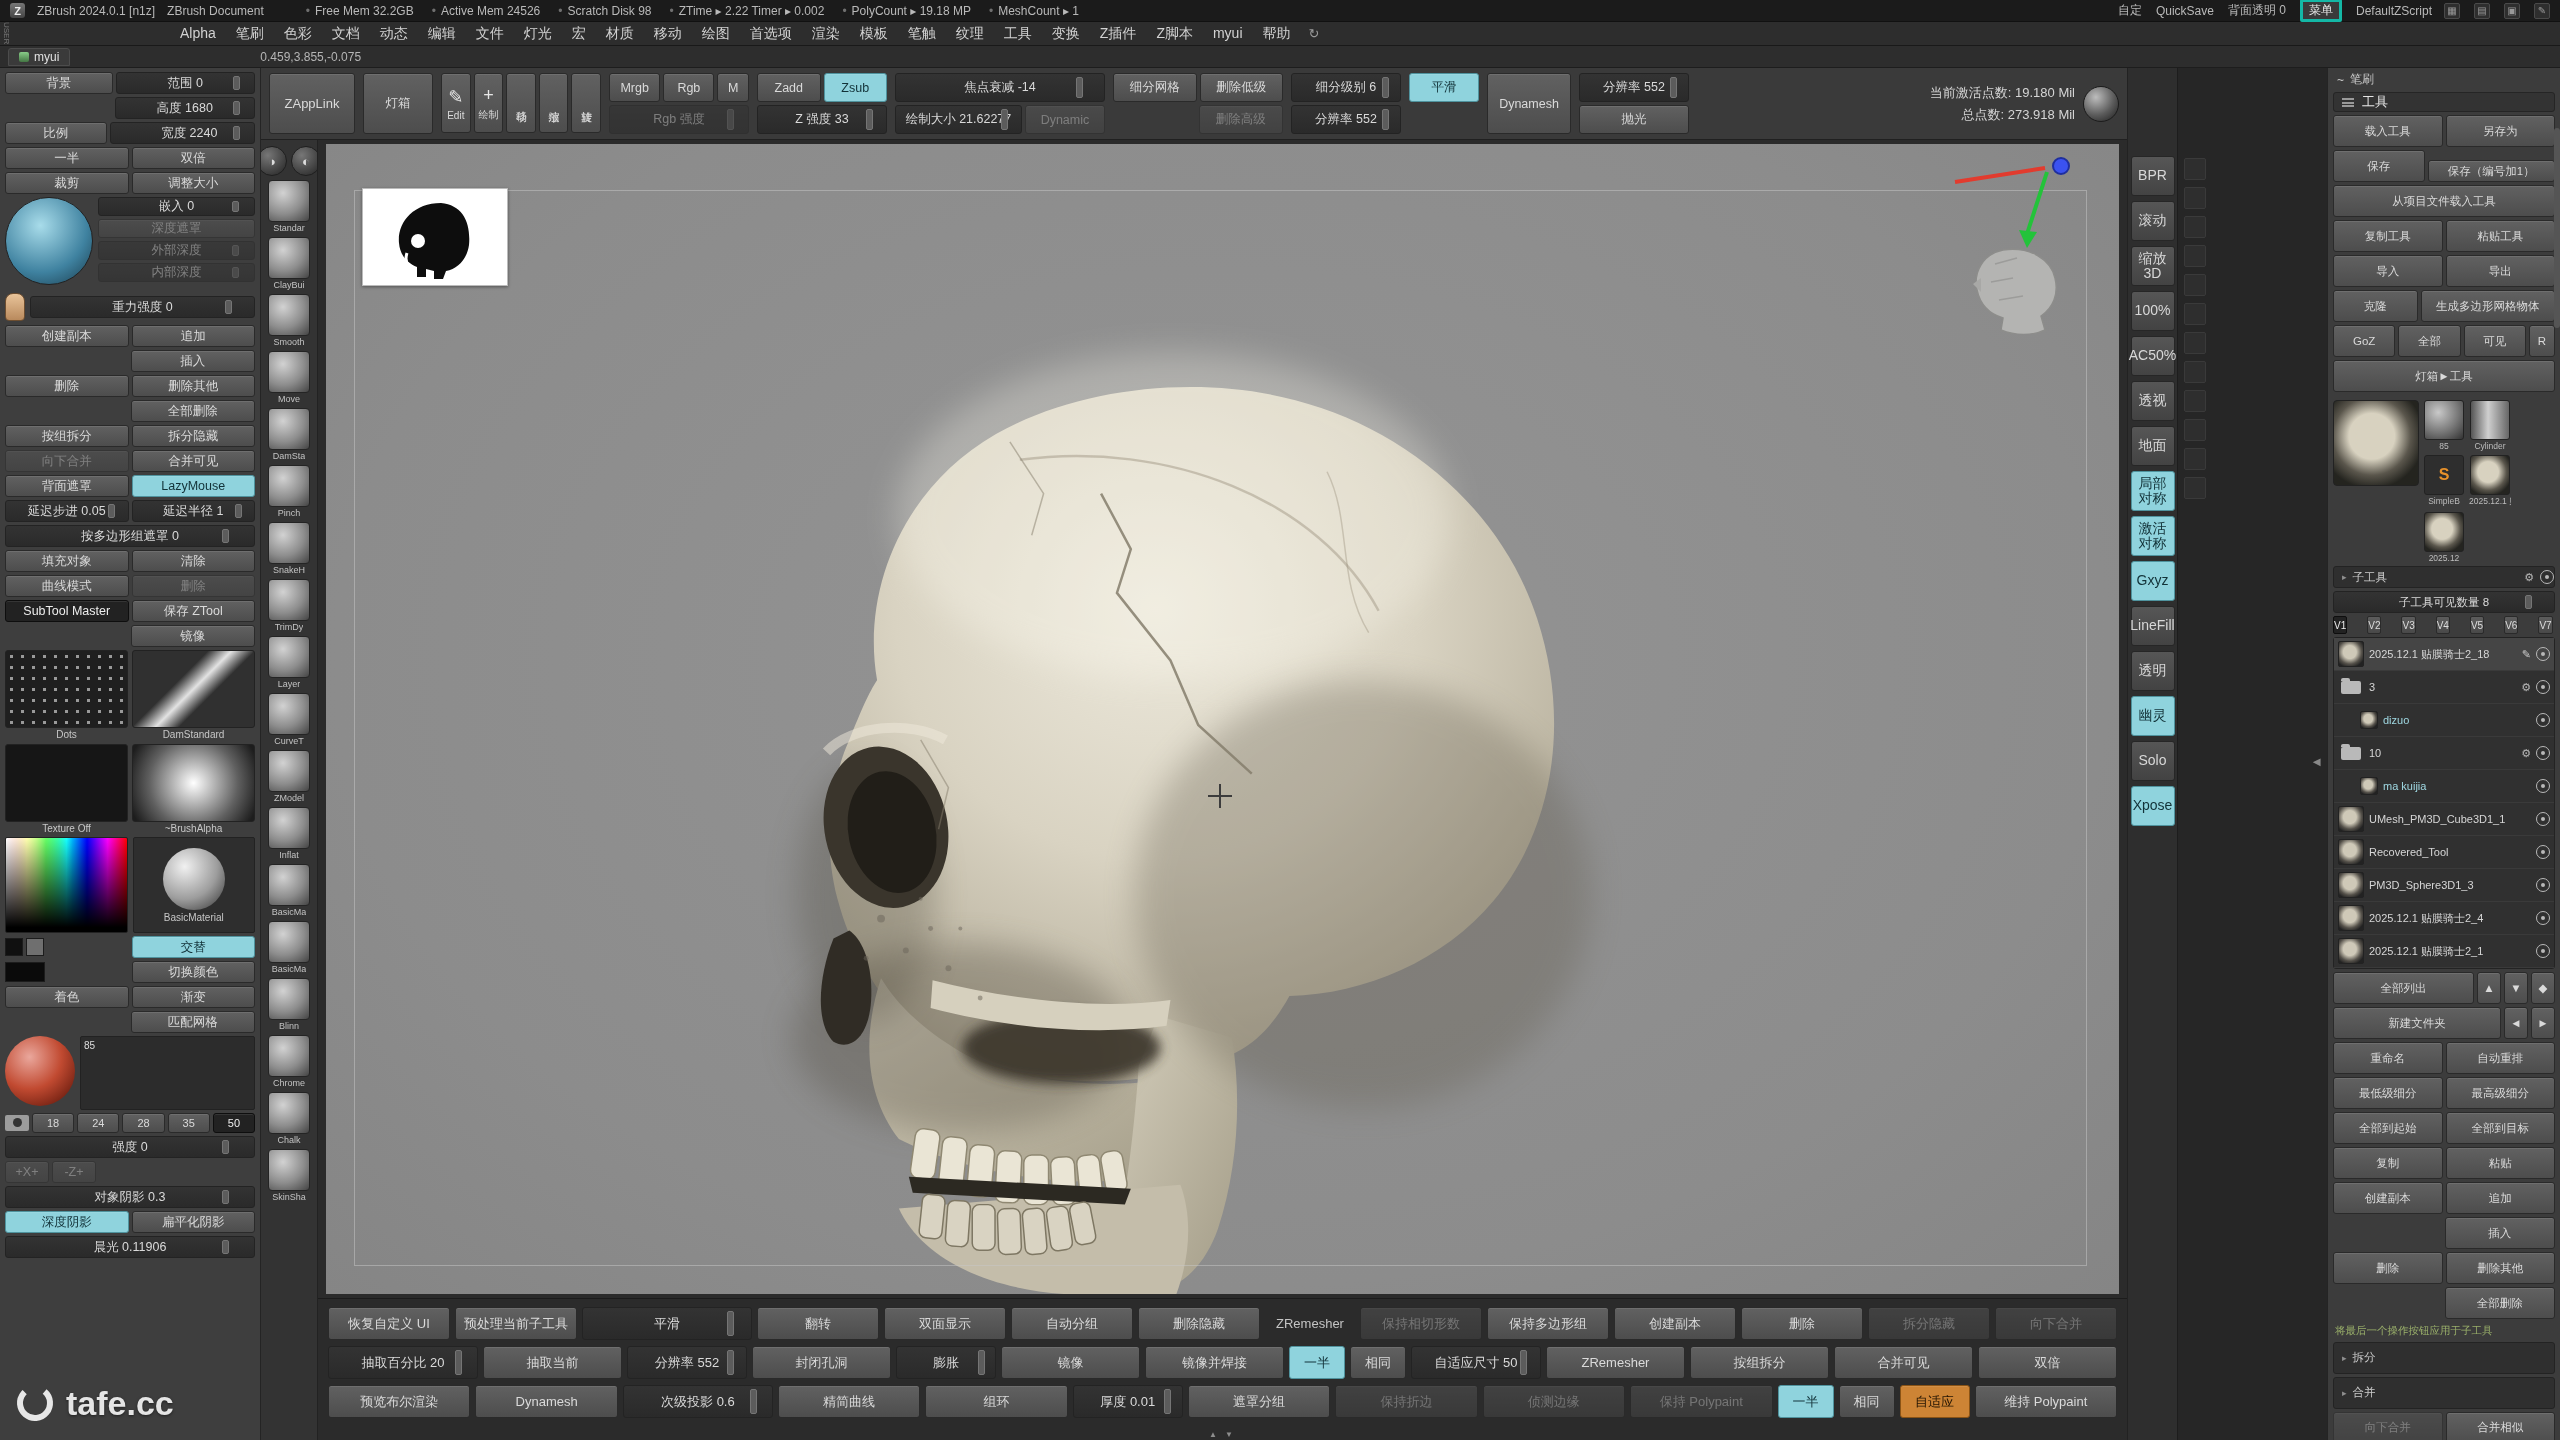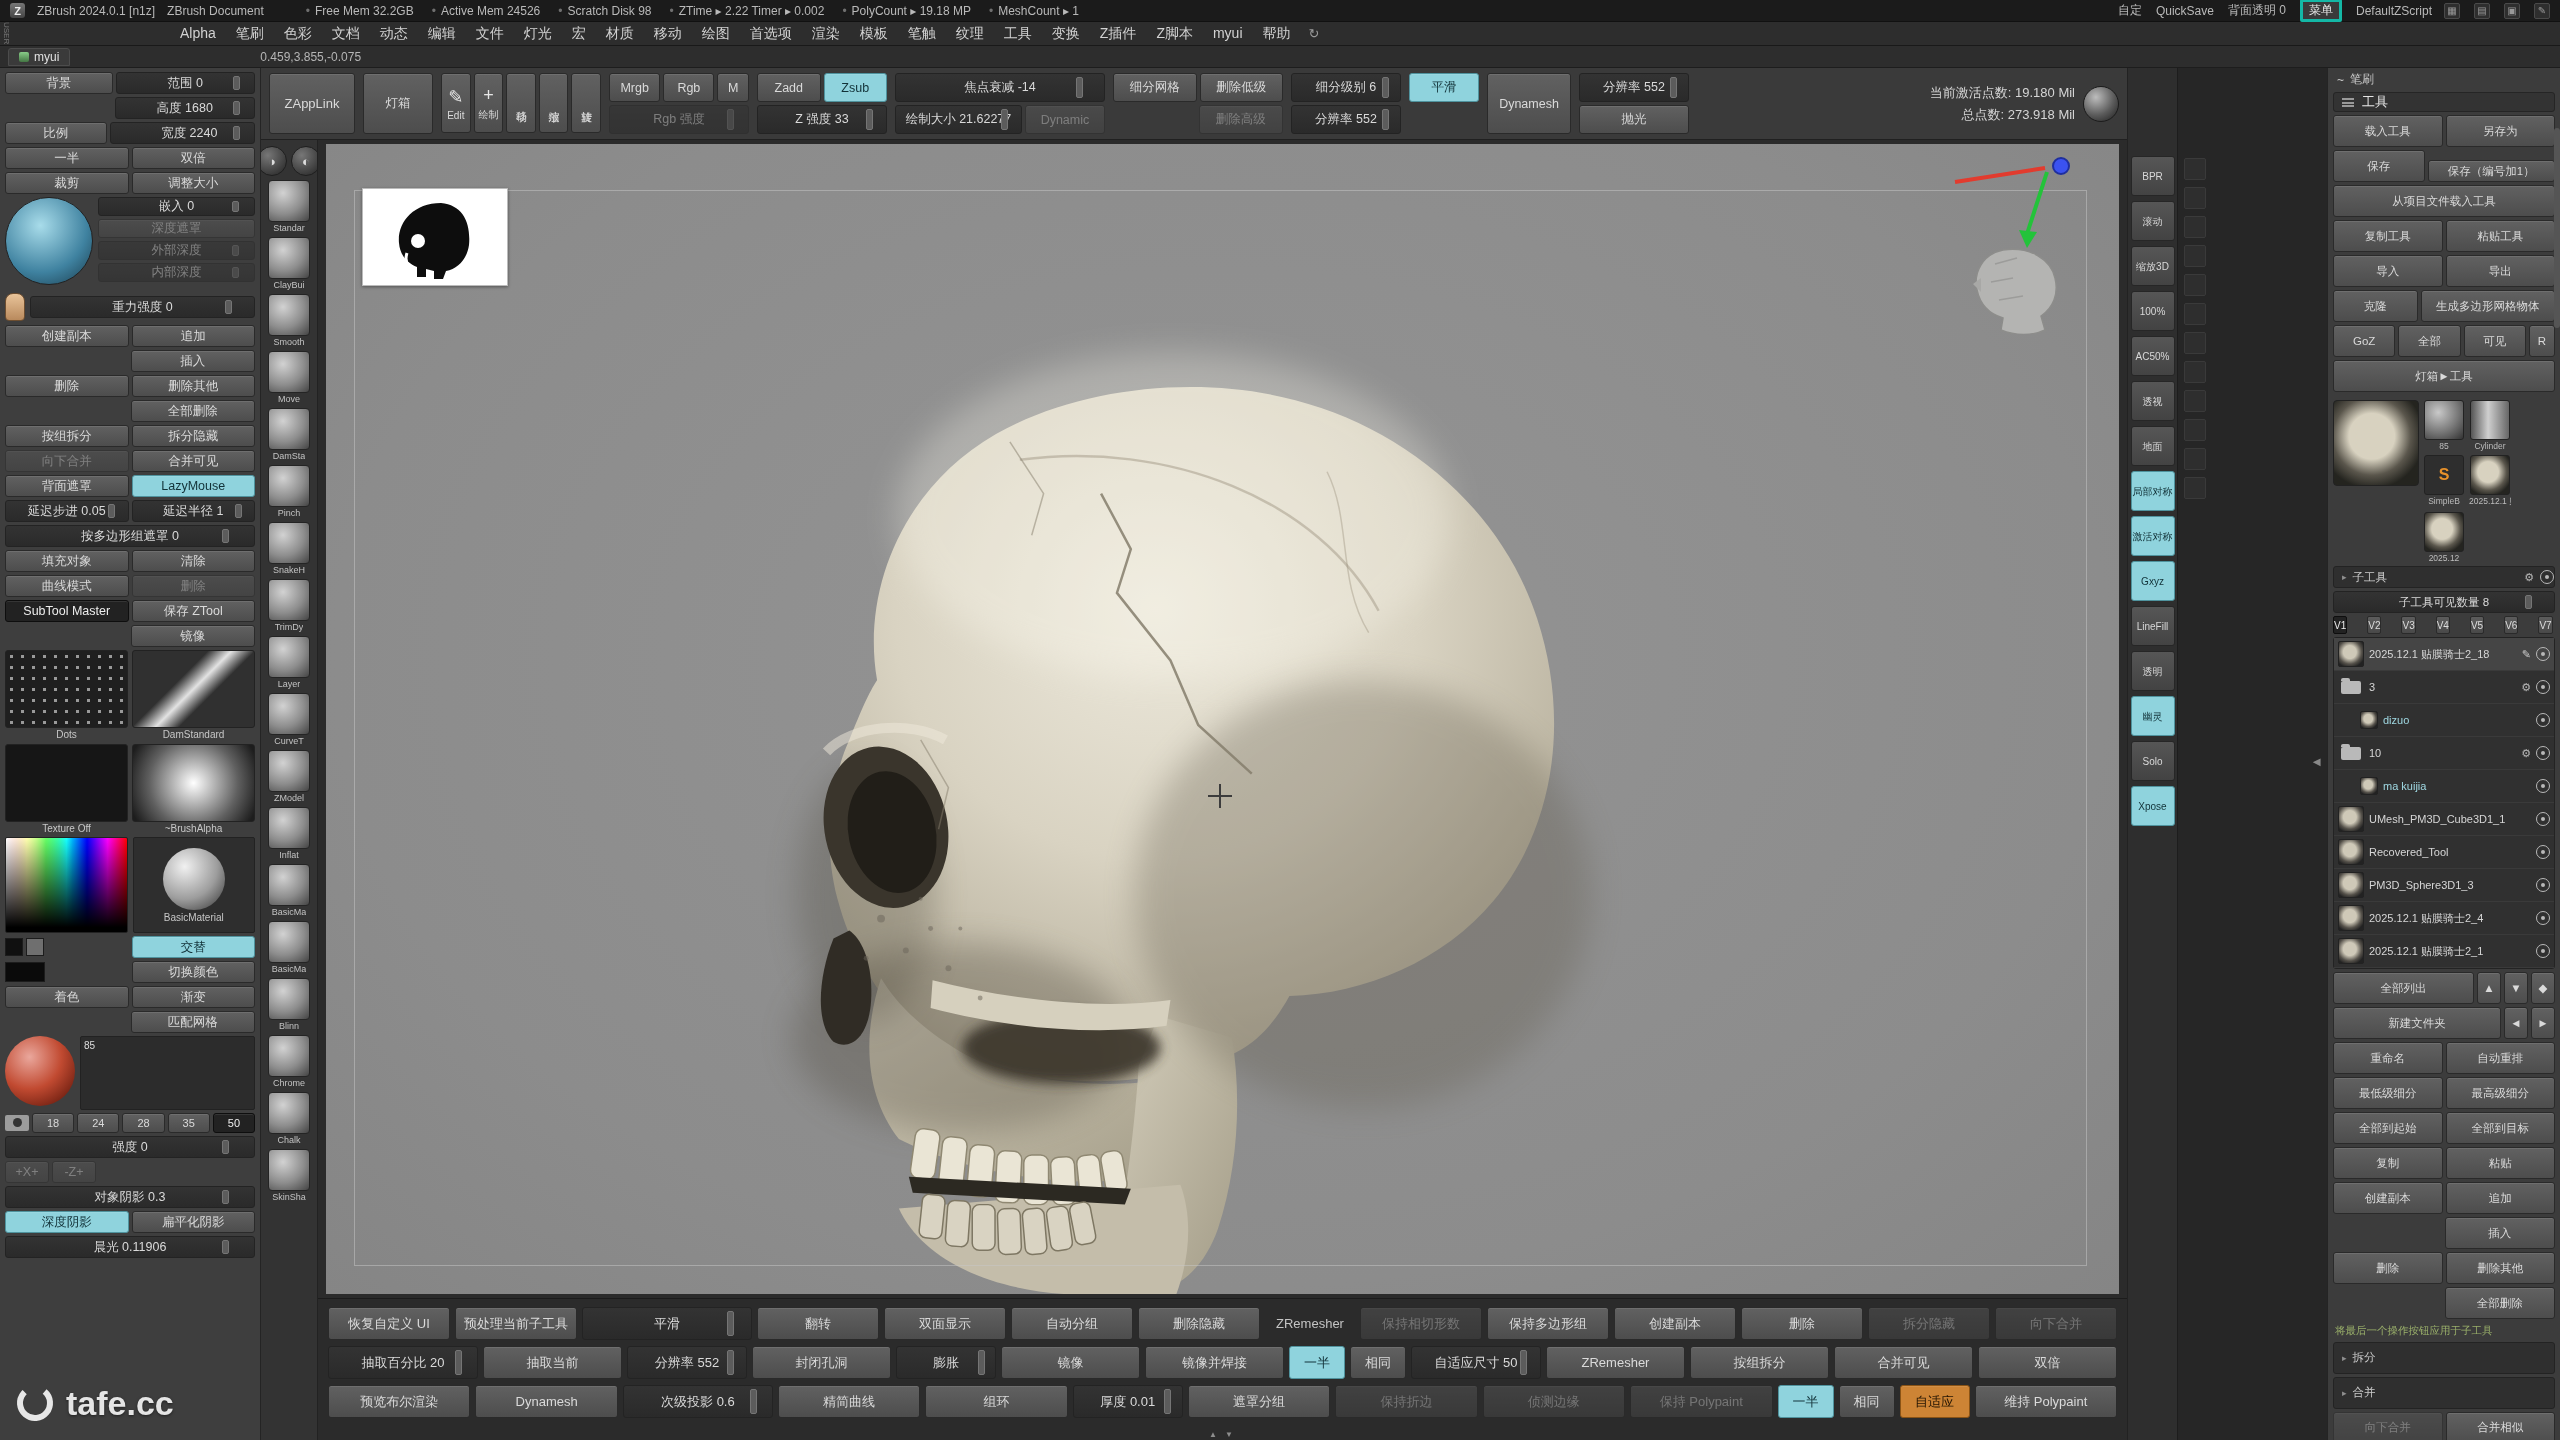--- a/index.html
+++ b/index.html
@@ -99,21 +99,21 @@
   .canvas-edge{height:12px;background:#2b2b2b;display:flex;align-items:center;justify-content:center;
     color:#8d8d8d;font-size:8px;letter-spacing:3px}
   
   .bottom{height:130px;background:#2b2b2b;border-top:1px solid #1c1c1c;padding:8px 10px;
     display:flex;flex-direction:column;gap:6px}
   .brow{display:flex;gap:5px;height:33px}
   .brow .cell{font-size:13px;padding:0 8px}
   
   .shelf-btn{width:44px;height:40px;border-radius:3px;background:linear-gradient(#565656,#434343);
     border:1px solid #262626;display:flex;align-items:center;justify-content:center;
-    font-size:10px;color:#d8d8d8;text-align:center;line-height:1.1;cursor:pointer;padding:1px}
+    font-size:14px;color:#d8d8d8;text-align:center;line-height:1.1;cursor:pointer;padding:1px}
   .shelf-btn.active{background:#8fd3dd;color:#123238;border-color:#4f939e}
   
   .dock-tab{display:flex;align-items:center;gap:6px;font-size:12px;color:#c9c9c9;padding:1px 4px}
   .dock-title{display:flex;align-items:center;gap:8px;background:#333;border:1px solid #252525;
     border-radius:3px;height:22px;padding:0 8px;font-size:13px;color:#e4e4e4}
   .burger{width:12px;height:9px;border-top:2px solid #9a9a9a;border-bottom:2px solid #9a9a9a;position:relative}
   .burger::after{content:"";position:absolute;left:0;right:0;top:2.5px;height:2px;background:#9a9a9a}
   .dock .cell{font-size:11.5px}
   .tool-name{font-size:10.5px;color:#cfe7ec;padding:1px 2px;white-space:nowrap;overflow:hidden}
   .thumbs{display:flex;gap:4px}

